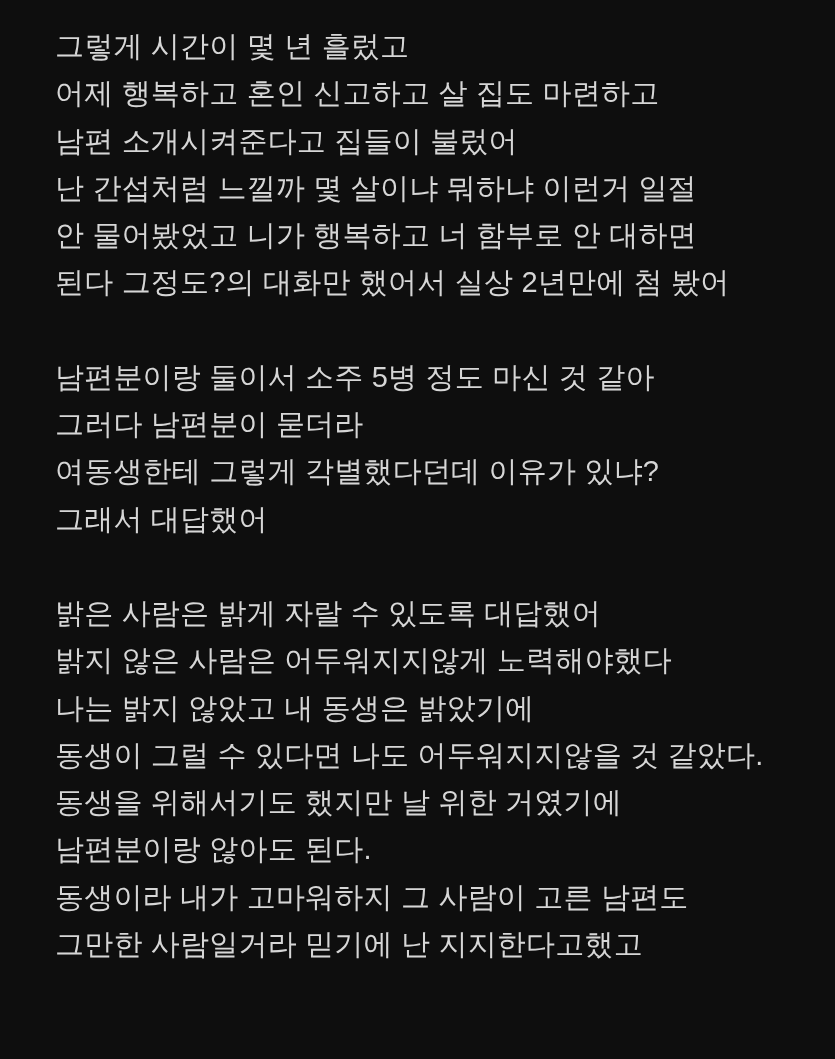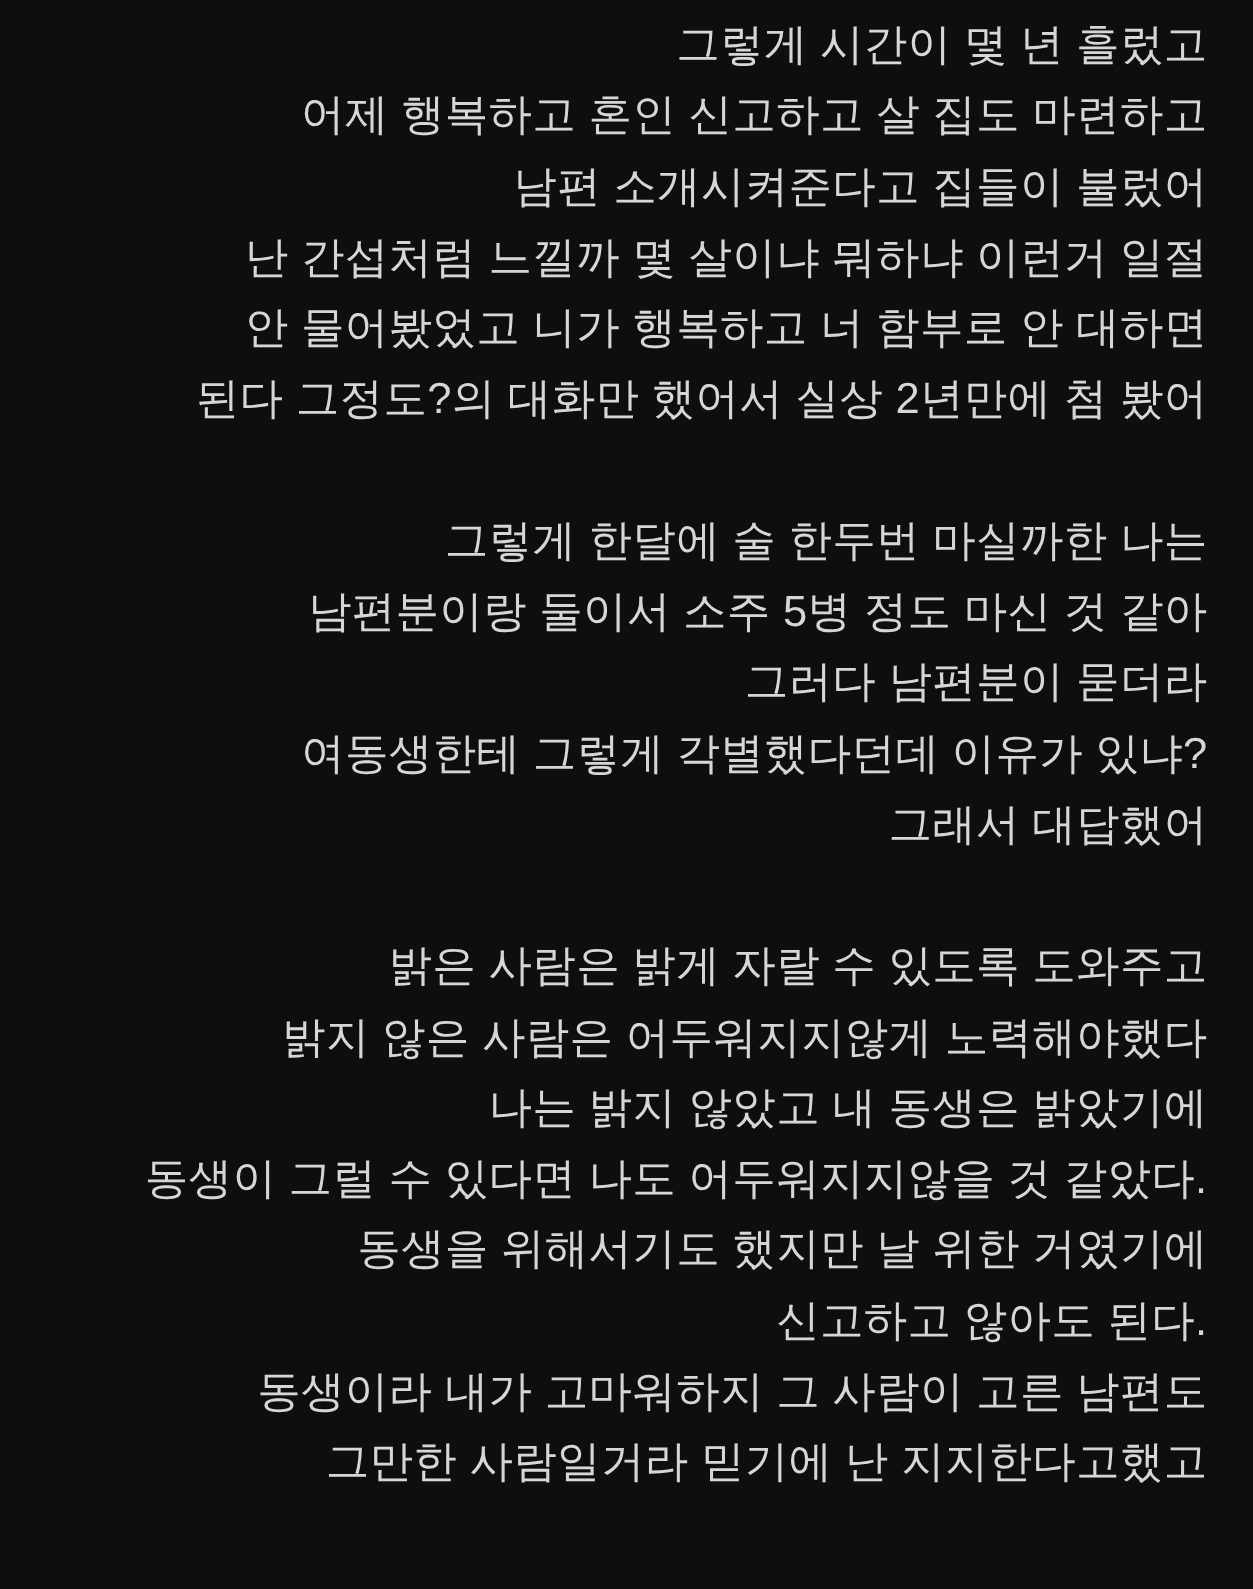--- a/index.html
+++ b/index.html
@@ -19,21 +19,21 @@
     padding: 7px 30px 0 39px;
     background: #0e0e0e;
     color: #d6d6d6;
     font-family: "Liberation Sans", "DejaVu Sans", sans-serif;
     font-size: 29px;
     line-height: 47.3px;
     letter-spacing: 0.2px;
     font-weight: 400;
     -webkit-font-smoothing: antialiased;
   }
-  .paragraph { margin: 0; text-align: right; }
+  .paragraph { margin: 16px; }
   .paragraph + .paragraph { margin-top: 47px; }
   .line {
     margin: 0;
     padding: 0;
     white-space: nowrap;
   }
 </style>
 </head>
 <body>
 
@@ -42,31 +42,30 @@
   <div class="paragraph">
     <p class="line">그렇게 시간이 몇 년 흘렀고</p>
     <p class="line">어제 행복하고 혼인 신고하고 살 집도 마련하고</p>
     <p class="line">남편 소개시켜준다고 집들이 불렀어</p>
     <p class="line">난 간섭처럼 느낄까 몇 살이냐 뭐하냐 이런거 일절</p>
     <p class="line">안 물어봤었고 니가 행복하고 너 함부로 안 대하면</p>
     <p class="line">된다 그정도?의 대화만 했어서 실상 2년만에 첨 봤어</p>
   </div>
 
   <div class="paragraph">
-    <p class="line">그렇게 한달에 술 한두번 마실까한 나는</p>
     <p class="line">남편분이랑 둘이서 소주 5병 정도 마신 것 같아</p>
     <p class="line">그러다 남편분이 묻더라</p>
     <p class="line">여동생한테 그렇게 각별했다던데 이유가 있냐?</p>
     <p class="line">그래서 대답했어</p>
   </div>
 
   <div class="paragraph">
-    <p class="line">밝은 사람은 밝게 자랄 수 있도록 도와주고</p>
+    <p class="line">밝은 사람은 밝게 자랄 수 있도록 대답했어</p>
     <p class="line">밝지 않은 사람은 어두워지지않게 노력해야했다</p>
     <p class="line">나는 밝지 않았고 내 동생은 밝았기에</p>
     <p class="line">동생이 그럴 수 있다면 나도 어두워지지않을 것 같았다.</p>
     <p class="line">동생을 위해서기도 했지만 날 위한 거였기에</p>
-    <p class="line">신고하고 않아도 된다.</p>
+    <p class="line">남편분이랑 않아도 된다.</p>
     <p class="line">동생이라 내가 고마워하지 그 사람이 고른 남편도</p>
     <p class="line">그만한 사람일거라 믿기에 난 지지한다고했고</p>
   </div>
 
 </div>
 
 </body></html>

